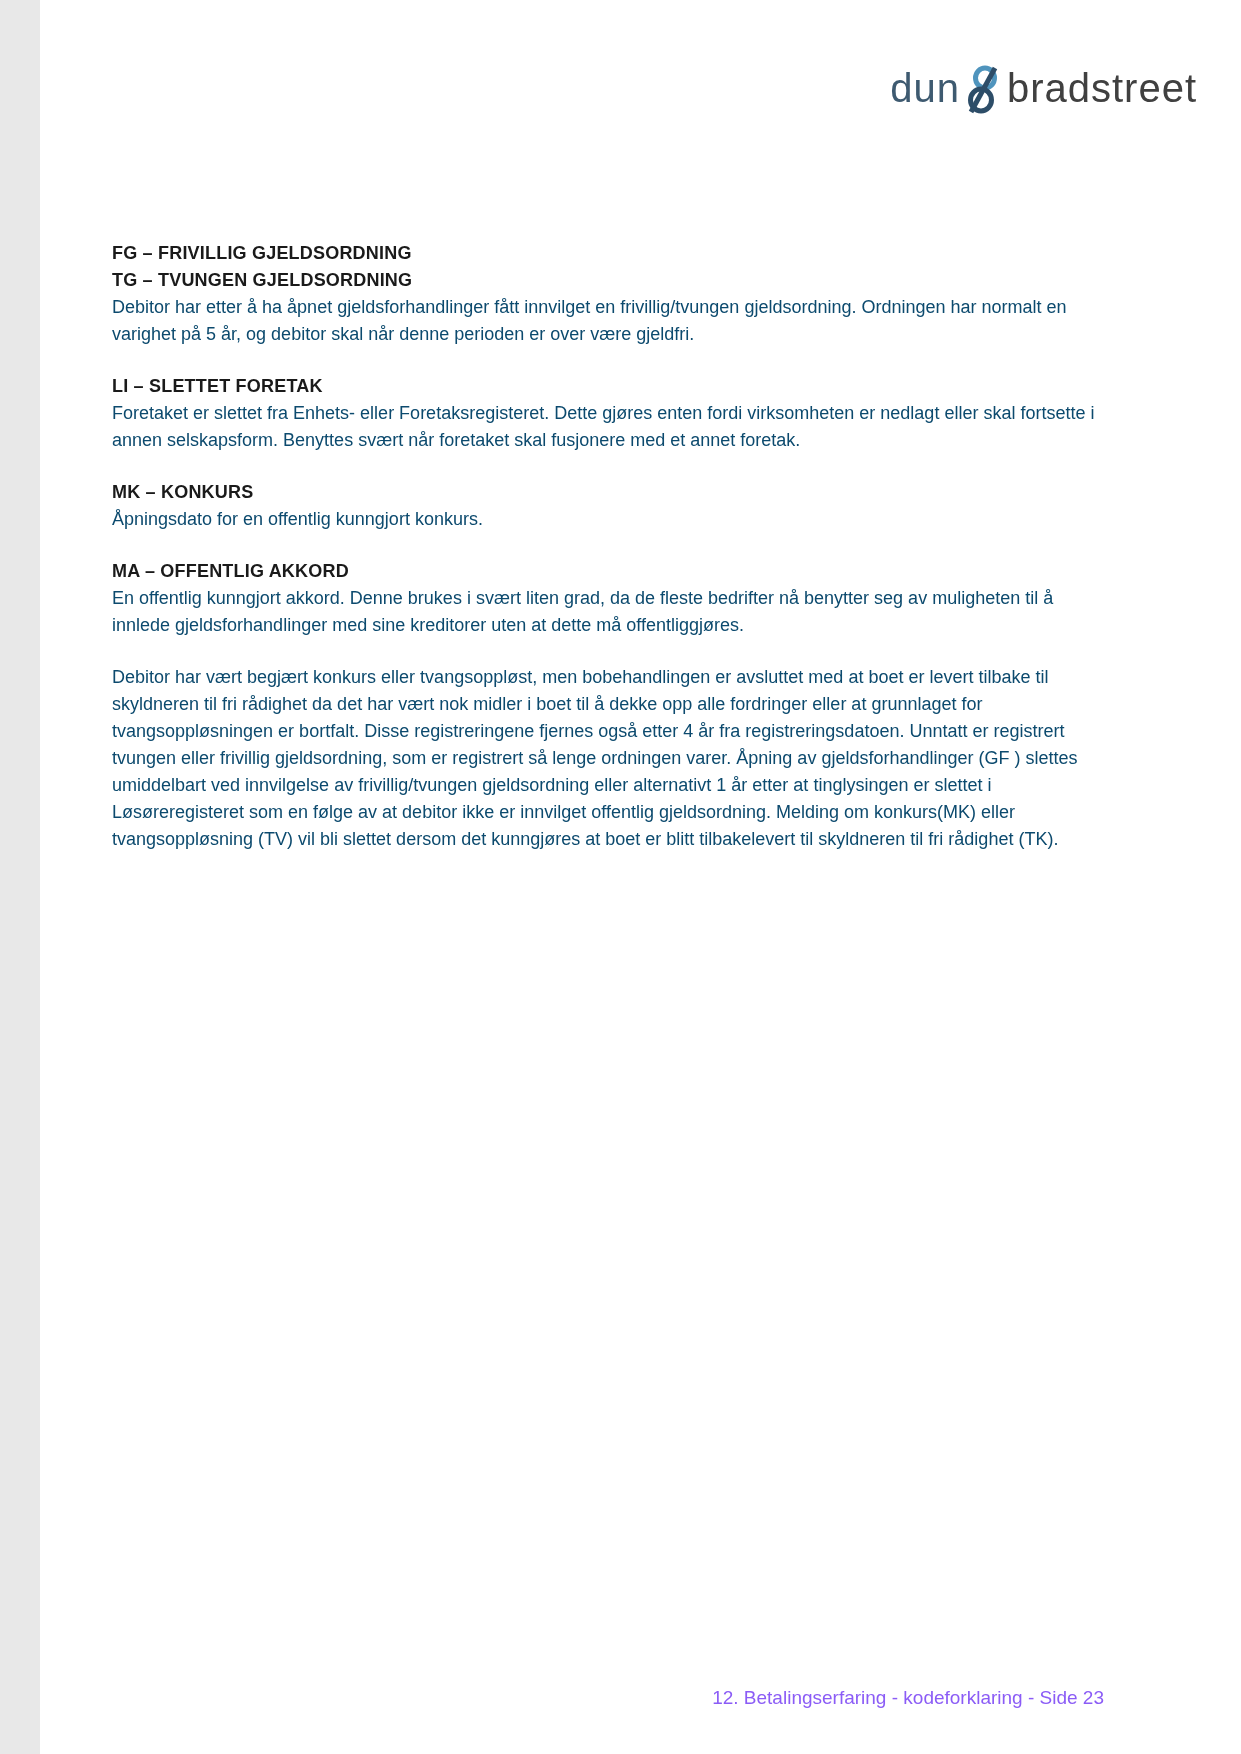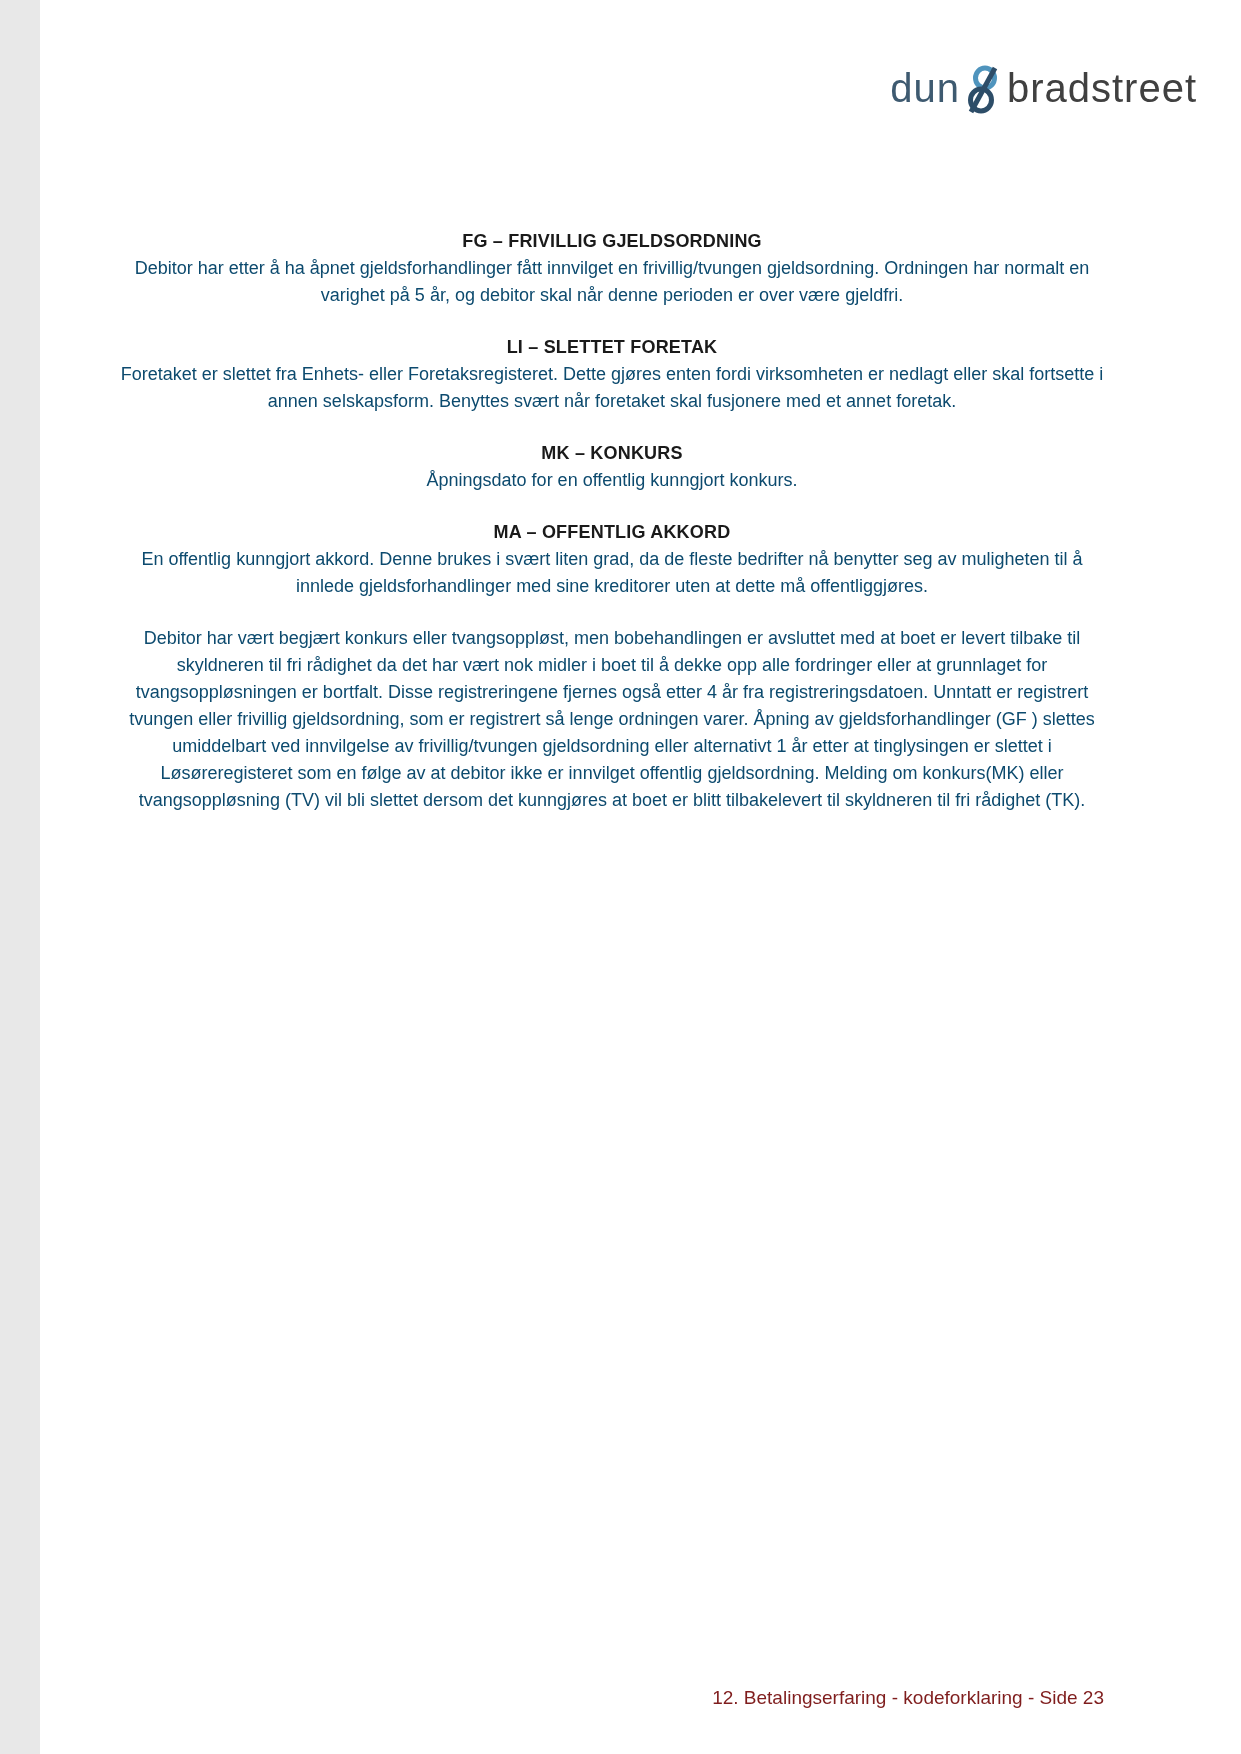--- a/index.html
+++ b/index.html
@@ -34,46 +34,45 @@
     display: inline-block;
     width: 42px;
     height: 52px;
     margin: 0 2px 0 3px;
     position: relative;
     top: 2px;
   }
   .content {
     position: absolute;
     left: 72px;
-    top: 228px;
+    top: 240px;
     width: 1000px;
     font-size: 18px;
     line-height: 27px;
-    text-align: center;
   }
   .sec { margin: 0 0 25px 0; }
   .sec h2 {
     margin: 0;
     font-size: 18px;
     line-height: 27px;
     font-weight: 700;
     color: #1a1a1a;
     letter-spacing: 0.2px;
   }
   .sec p {
     margin: 0;
     color: #0c4a6e;
   }
   .footer {
     position: absolute;
     top: 1686px;
     right: 177px;
     font-size: 19px;
     line-height: 24px;
-    color: #7f1d1d;
+    color: #8b5cf6;
     white-space: nowrap;
   }
 </style>
 </head>
 <body>
 
 <div class="page">
 
   <div class="logo">
     <span class="dun">dun</span>
@@ -84,20 +83,21 @@
         <line x1="32" y1="4" x2="8" y2="48" stroke="#2d4d68" stroke-width="5"></line>
       </svg>
     </span>
     <span class="bradstreet">bradstreet</span>
   </div>
 
   <div class="content">
 
     <section class="sec">
       <h2>FG – FRIVILLIG GJELDSORDNING</h2>
+      <h2>TG – TVUNGEN GJELDSORDNING</h2>
       <p>Debitor har etter å ha åpnet gjeldsforhandlinger fått innvilget en frivillig/tvungen gjeldsordning. Ordningen har normalt en varighet på 5 år, og debitor skal når denne perioden er over være gjeldfri.</p>
     </section>
 
     <section class="sec">
       <h2>LI – SLETTET FORETAK</h2>
       <p>Foretaket er slettet fra Enhets- eller Foretaksregisteret. Dette gjøres enten fordi virksomheten er nedlagt eller skal fortsette i annen selskapsform. Benyttes svært når foretaket skal fusjonere med et annet foretak.</p>
     </section>
 
     <section class="sec">
       <h2>MK – KONKURS</h2>

